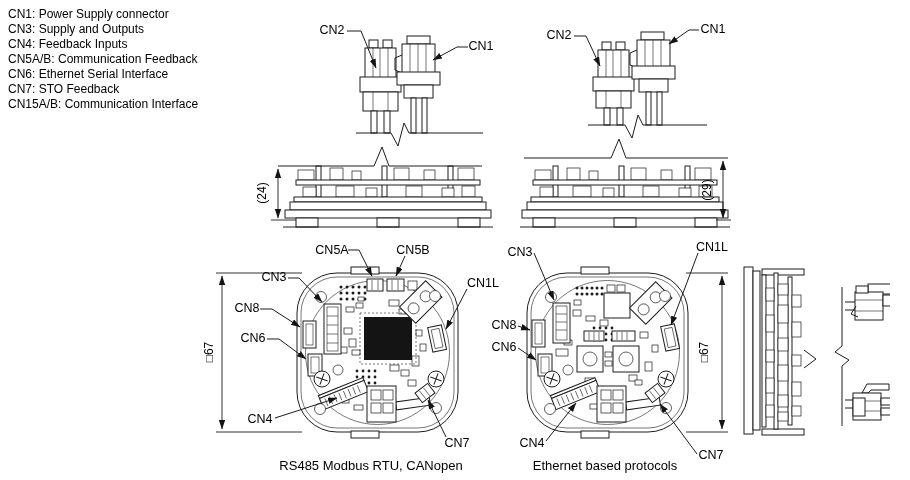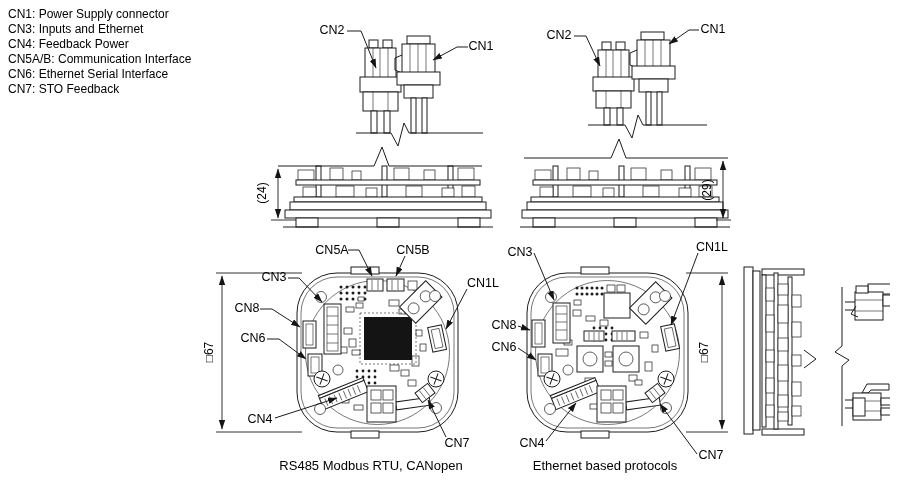--- a/index.html
+++ b/index.html
@@ -19,25 +19,26 @@
   .dimline { fill:none; stroke:#1c1c1c; stroke-width:0.9; }
 </style>
 </head>
 <body>
 
 <div class="stage">
 
   
   <div class="legend">
     <div>CN1: Power Supply connector</div>
-    <div>CN3: Inputs and Ethernet</div>
-    <div>CN4: Feedback Power</div>
-    <div>CN5A/B: Communication Interface</div>
+    <div>CN3: Supply and Outputs</div>
+    <div>CN4: Feedback Inputs</div>
+    <div>CN5A/B: Communication Feedback</div>
     <div>CN6: Ethernet Serial Interface</div>
     <div>CN7: STO Feedback</div>
+    <div>CN15A/B: Communication Interface</div>
   </div>
 
   <svg width="910" height="480" viewBox="0 0 910 480">
     <defs>
       <marker id="ah" markerWidth="11" markerHeight="8" refX="9" refY="3.2" orient="auto-start-reverse" markerUnits="userSpaceOnUse">
         <path d="M0,0 L9.5,3.2 L0,6.4 z" fill="#141414"></path>
       </marker>
     </defs>
 
     <g>

